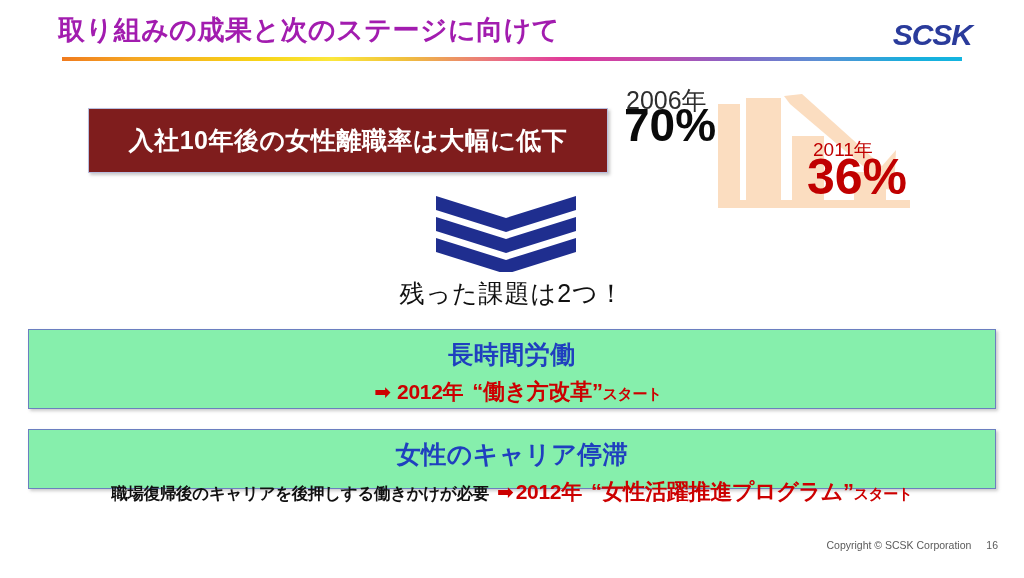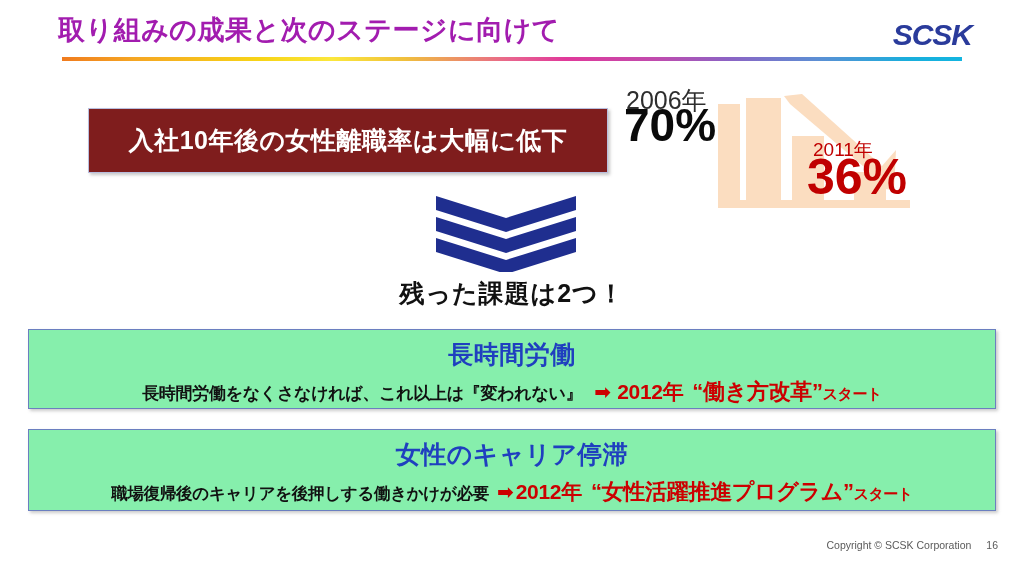--- a/index.html
+++ b/index.html
@@ -161,37 +161,37 @@
     height: 76px;
   }
 
   
   #remaining-issues-caption {
     position: absolute;
     left: 0; top: 277px;
     width: 1024px;
     text-align: center;
     font-size: 25px;
-    font-weight: bold;
+    font-weight: normal;
     color: #111111;
     letter-spacing: 1px;
   }
 
   
   .issue-box {
     position: absolute;
     left: 28px;
     width: 968px;
     background: #86efac;
     border: 1px solid #6B7FC0;
     box-sizing: border-box;
     box-shadow: 2px 2px 3px rgba(140,140,140,0.45);
   }
   #issue-box-1 { top: 329px; height: 80px; }
-  #issue-box-2 { top: 429px; height: 82px; }
+  #issue-box-2 { top: 429px; height: 60px; }
 
   .issue-heading {
     text-align: center;
     font-size: 25px;
     font-weight: bold;
     color: #1F3FBF;
     margin-top: 8px;
     letter-spacing: 0.5px;
     white-space: nowrap;
   }
@@ -283,21 +283,20 @@
     <path d="M4 0 L74 22 L144 0 L144 14 L74 36 L4 14 Z" fill="#1F2E8F"></path>
     <path d="M4 21 L74 43 L144 21 L144 35 L74 57 L4 35 Z" fill="#1F2E8F"></path>
     <path d="M4 42 L74 64 L144 42 L144 56 L74 78 L4 56 Z" fill="#1F2E8F"></path>
   </svg>
 
   <div id="remaining-issues-caption">残った課題は2つ！</div>
 
   <div class="issue-box" id="issue-box-1">
     <div class="issue-heading">長時間労働</div>
     <div class="issue-detail-row">
-      <span class="issue-detail-text">長時間労働をなくさなければ、これ以上は『変われない』</span>
       <span class="issue-arrow-icon">➡</span>
       <span class="issue-program-year">2012年</span>
       <span class="issue-program-name">“働き方改革”</span>
       <span class="issue-program-suffix">スタート</span>
     </div>
   </div>
 
   <div class="issue-box" id="issue-box-2">
     <div class="issue-heading">女性のキャリア停滞</div>
     <div class="issue-detail-row">

